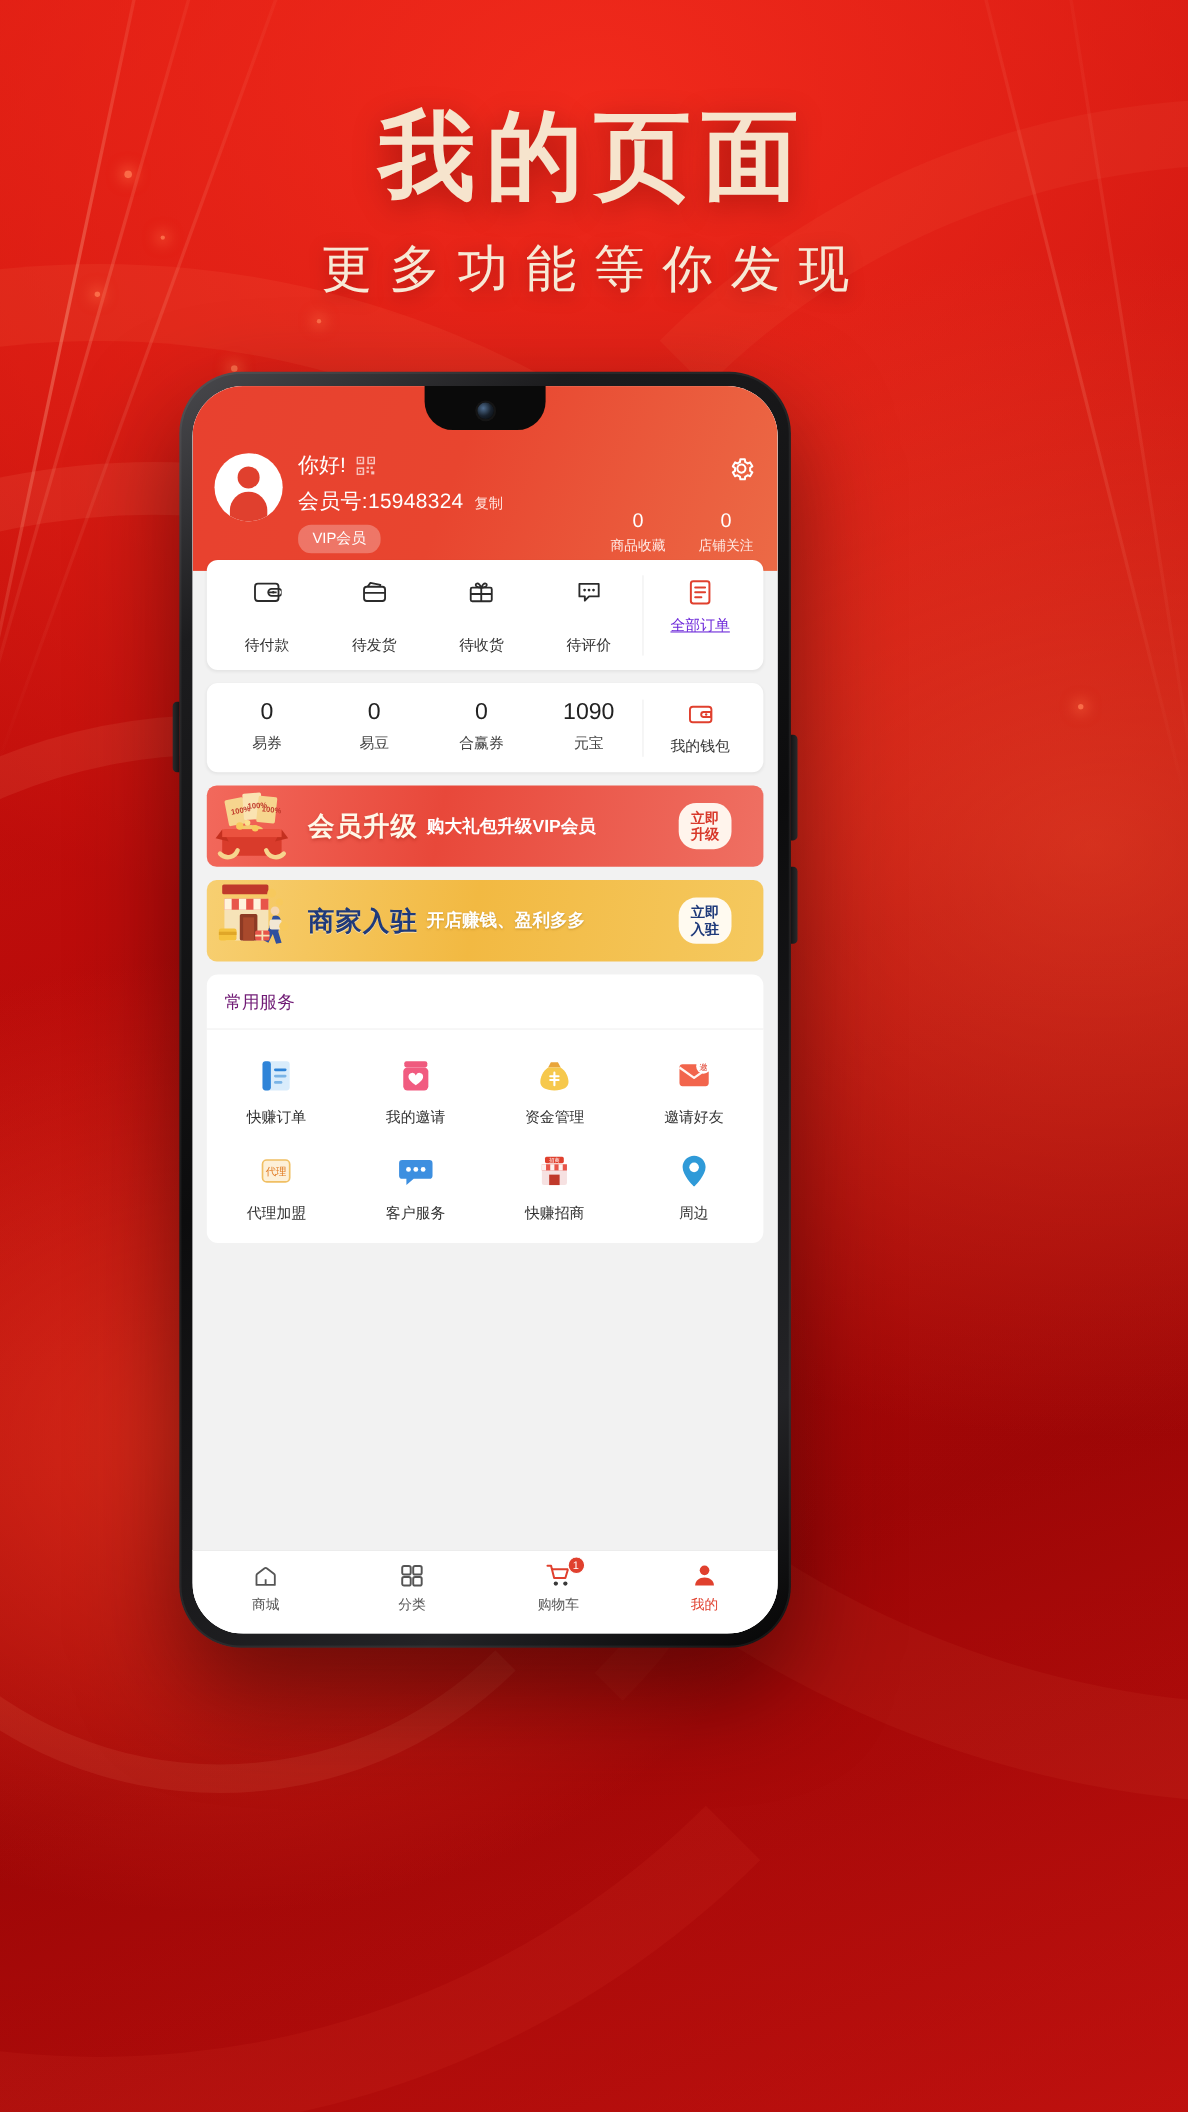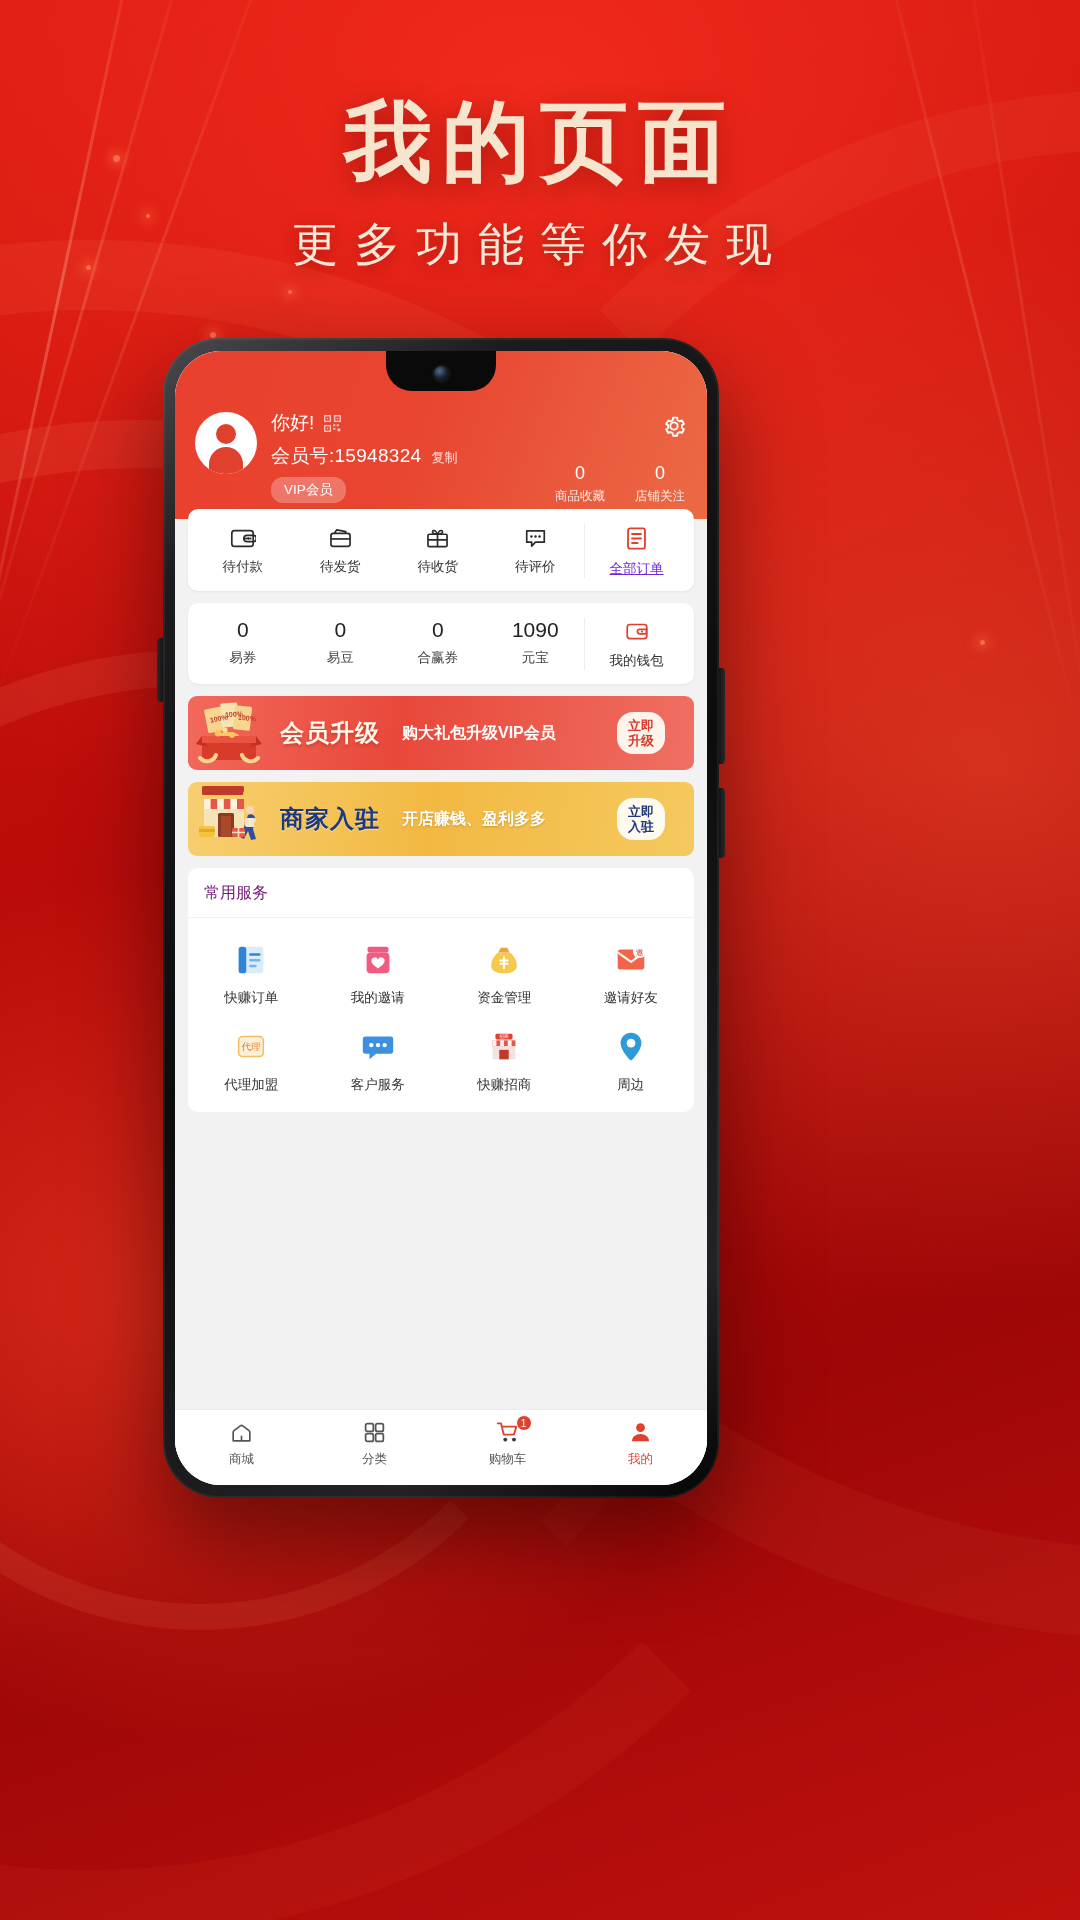--- a/index.html
+++ b/index.html
@@ -135,21 +135,21 @@
 
   .card {
     background:#fff; border-radius:10px; margin:0 13px;
     box-shadow:0 1px 3px rgba(0,0,0,.06);
   }
   .card.pull { margin-top:-10px; position:relative; z-index:4; }
 
   .order-row { display:flex; align-items:stretch; padding:14px 6px 13px 6px; }
   .order-cell { flex:1; text-align:center; }
   .order-cell .oi { height:30px; display:flex; align-items:center; justify-content:center; }
-  .order-cell .ol { font-size:13.5px; color:#333; margin-top:5px; }
+  .order-cell .ol { font-size:13.5px; color:#333; margin-top:25px; }
   .order-all { flex:0 0 104px; text-align:center; border-left:1px solid #eee; }
   .order-all .oi { height:30px; display:flex; align-items:center; justify-content:center; }
   .order-all .ol { font-size:13.5px; color:#6d28d9; margin-top:7px;text-decoration:underline; }
 
   .wallet-row { display:flex; align-items:stretch; padding:15px 6px 14px 6px; }
   .w-cell { flex:1; text-align:center; }
   .w-num { font-size:21px; color:#222; font-weight:500; }
   .w-lab { font-size:13.5px; color:#444; margin-top:7px; }
   .w-wallet { flex:0 0 104px; text-align:center; border-left:1px solid #eee;
               display:flex; flex-direction:column; justify-content:flex-end; }
@@ -159,21 +159,21 @@
   .banner {
     margin:12px 13px 0 13px; height:74px; border-radius:9px;
     position:relative; overflow:hidden; display:flex; align-items:center;
   }
   .banner.vipb { background:linear-gradient(100deg,#f2695c 0%,#e8483a 42%,#ef7063 100%); }
   .banner.merb { background:linear-gradient(100deg,#f7cf71 0%,#f2b942 48%,#f5c95f 100%); }
   .b-art { flex:0 0 92px; height:100%; position:relative; }
   .b-main { font-size:24px; font-weight:bold; letter-spacing:1px; }
   .vipb .b-main { color:#fff8e9; text-shadow:0 2px 3px rgba(150,20,10,.35); }
   .merb .b-main { color:#1f3a7a; text-shadow:0 1px 0 rgba(255,255,255,.5);text-align:center; }
-  .b-sub { font-size:16px; font-weight:bold; margin-left:22px; }
+  .b-sub { font-size:16px; font-weight:bold; margin-left:8px; }
   .vipb .b-sub { color:#fff; }
   .merb .b-sub { color:#fff; text-shadow:0 1px 2px rgba(150,100,0,.45); }
   .b-txt { display:flex; align-items:center; flex:1; }
   .b-cta {
     flex:0 0 auto; margin-right:29px; border-radius:16px;
     font-size:13px; line-height:1.18; text-align:center; padding:6px 11px; font-weight:bold;
   }
   .vipb .b-cta { background:#fff4ec; color:#d8392b; }
   .merb .b-cta { background:#fffaf0; color:#1f3a7a; }
 

